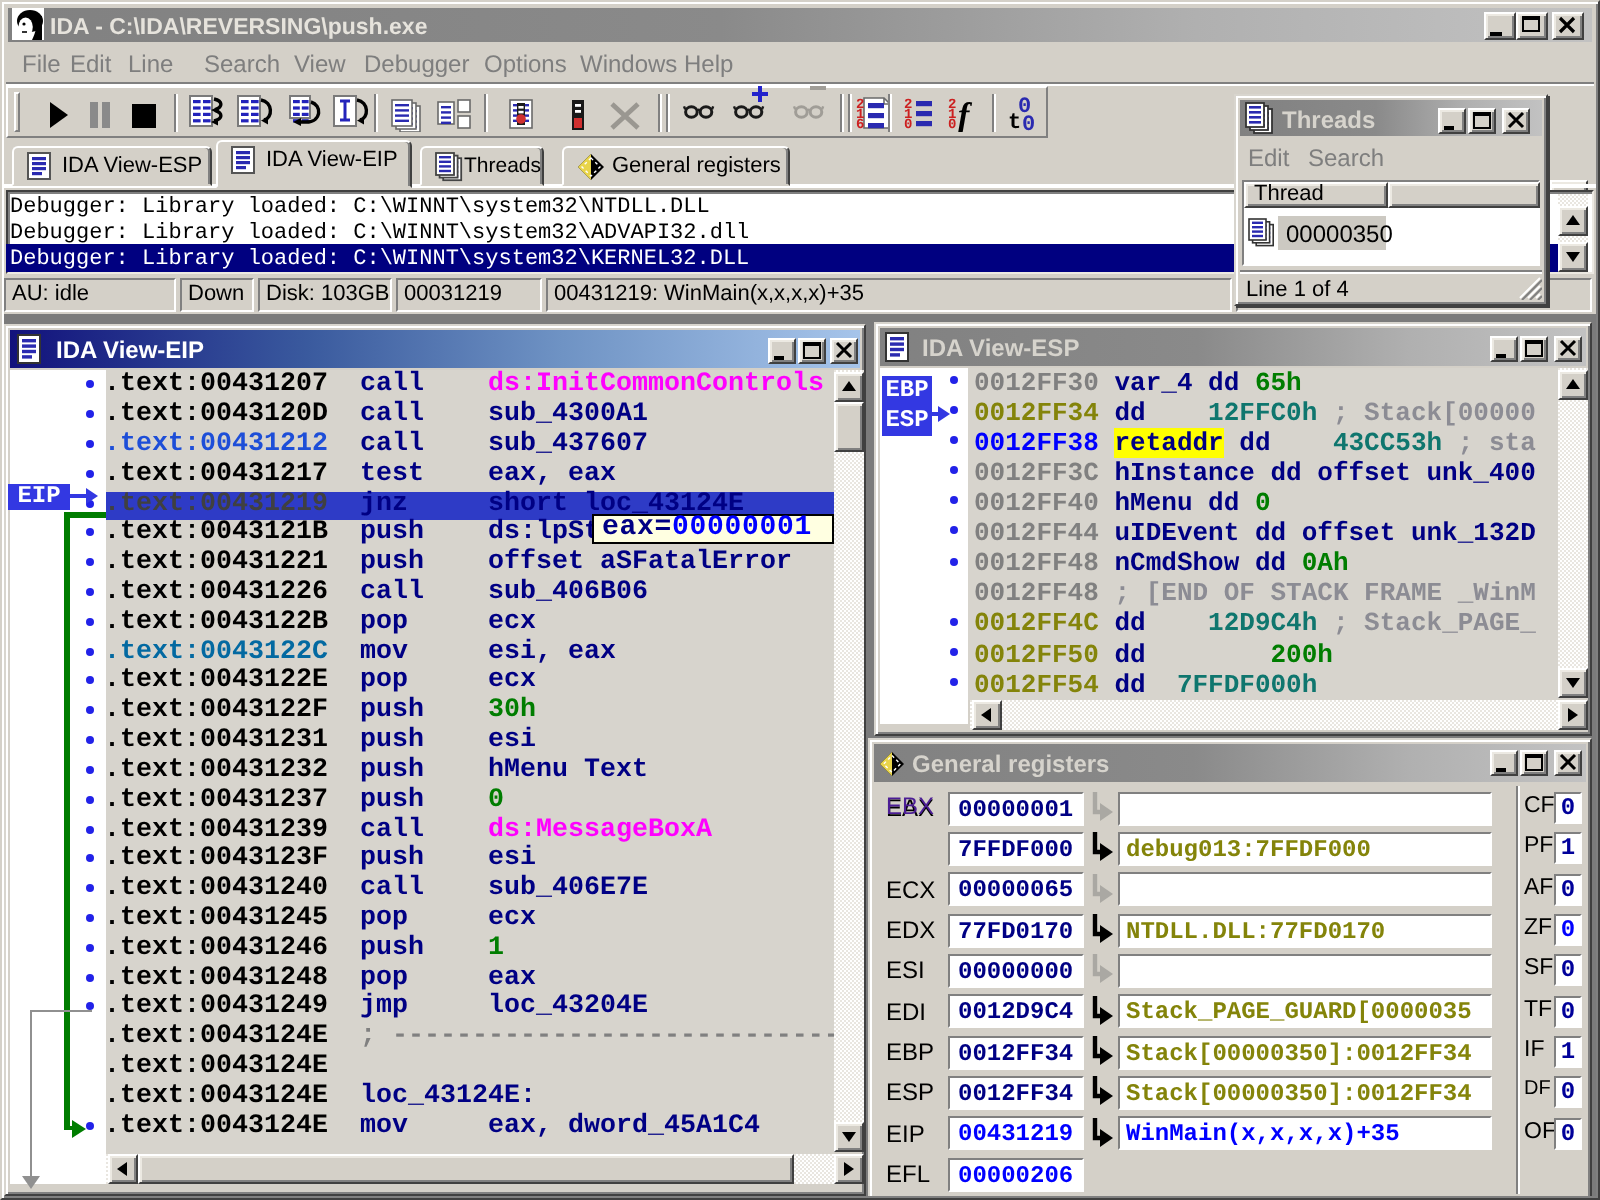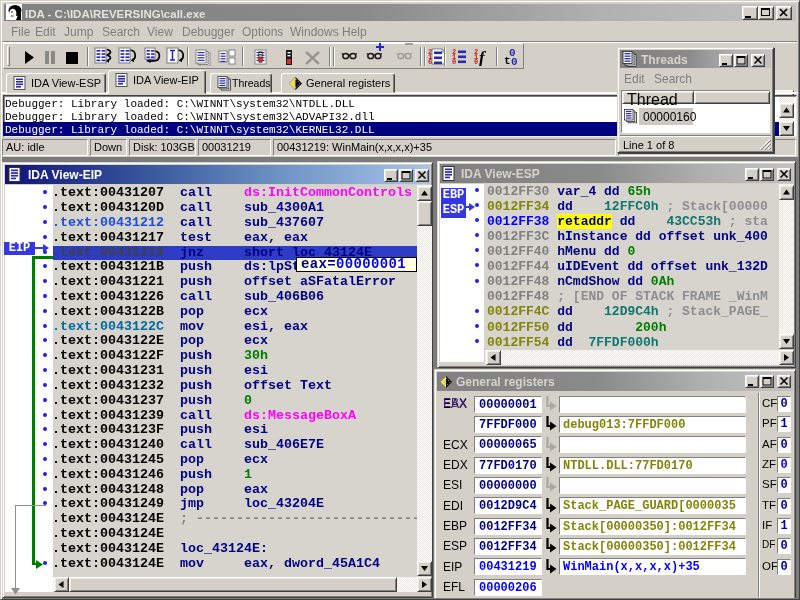--- a/index.html
+++ b/index.html
@@ -30,40 +30,40 @@
 <div class="abs" style="left:6px;top:4px;width:16px;height:16px">
     <svg width="16" height="16">
       <rect width="16" height="16" fill="#fff"></rect>
       <ellipse cx="9" cy="6.5" rx="6.5" ry="5.5" fill="#000"></ellipse>
       <path d="M11 4 L15 4 L15 16 L10 16 C12 12 13 8 11 4 Z" fill="#000"></path>
       <ellipse cx="6.8" cy="9.5" rx="3.6" ry="4.8" fill="#fff"></ellipse>
       <circle cx="6" cy="8" r="0.8" fill="#000"></circle>
       <path d="M5 12 L7.5 12" stroke="#000" stroke-width="0.8"></path>
     </svg>
   </div>
-<div class="ttxt2" style="left:25px;top:7px;font-size:11.5px;color:#e6e3dc">IDA - C:\IDA\REVERSING\call.exe</div>
+<div class="ttxt2" style="left:25px;top:7px;font-size:11.5px;color:#e6e3dc">IDA - C:\IDA\REVERSING\push.exe</div>
 <div class="cbtn" style="left:742px;top:6px;width:16px;height:14px">
     <svg width="14" height="12">
       <rect x="2" y="9" width="6" height="2" fill="#000"></rect>
     </svg>
   </div>
 <div class="cbtn" style="left:758px;top:6px;width:16px;height:14px">
     <svg width="14" height="12">
       <rect x="2.5" y="1.5" width="8" height="7" fill="none" stroke="#000"></rect>
       <rect x="2.5" y="1" width="8" height="2" fill="#000"></rect>
     </svg>
   </div>
 <div class="cbtn" style="left:776px;top:6px;width:16px;height:14px">
     <svg width="14" height="12">
       <path d="M3 2 L10 9 M10 2 L3 9" stroke="#000" stroke-width="1.6"></path>
     </svg>
   </div>
 <div class="menu" style="left:11px;top:25px">File</div>
 <div class="menu" style="left:35px;top:25px">Edit</div>
-<div class="menu" style="left:64px;top:25px">Jump</div>
+<div class="menu" style="left:64px;top:25px">Line</div>
 <div class="menu" style="left:102px;top:25px">Search</div>
 <div class="menu" style="left:147px;top:25px">View</div>
 <div class="menu" style="left:182px;top:25px">Debugger</div>
 <div class="menu" style="left:242px;top:25px">Options</div>
 <div class="menu" style="left:290px;top:25px">Windows</div>
 <div class="menu" style="left:342px;top:25px">Help</div>
 <div class="abs" style="left:3px;top:41px;width:794px;height:2px;border-top:1px solid #808080;border-bottom:1px solid #fff"></div>
 <div class="abs" style="left:3px;top:43px;width:521px;height:26px;border:1px solid;border-color:#fff #808080 #808080 #fff"></div>
 <div class="abs" style="left:7px;top:46px;width:3px;height:20px;border:1px solid;border-color:#fff #808080 #808080 #fff"></div>
 <div class="abs" style="left:22px;top:50px">
@@ -410,21 +410,21 @@
 <div class="dl" style="left:52px;top:230.7px;line-height:14px"><s style="color:#000">.text:00431217</s>  <s class="b">test    </s><s class="b">eax, eax</s></div>
 <div class="dl" style="left:52px;top:245.5px;line-height:14px"><s style="color:#404040">.text:00431219</s>  <s class="b">jnz     </s><s class="b">short loc_43124E</s></div>
 <div class="dl" style="left:52px;top:260.3px;line-height:14px"><s style="color:#000">.text:0043121B</s>  <s class="b">push    </s><s class="b">ds:lpSt</s></div>
 <div class="dl" style="left:52px;top:275.1px;line-height:14px"><s style="color:#000">.text:00431221</s>  <s class="b">push    </s><s class="b">offset aSFatalError</s></div>
 <div class="dl" style="left:52px;top:289.9px;line-height:14px"><s style="color:#000">.text:00431226</s>  <s class="b">call    </s><s class="b">sub_406B06</s></div>
 <div class="dl" style="left:52px;top:304.8px;line-height:14px"><s style="color:#000">.text:0043122B</s>  <s class="b">pop     </s><s class="b">ecx</s></div>
 <div class="dl" style="left:52px;top:319.6px;line-height:14px"><s style="color:#0369a1">.text:0043122C</s>  <s class="b">mov     </s><s class="b">esi, eax</s></div>
 <div class="dl" style="left:52px;top:334.4px;line-height:14px"><s style="color:#000">.text:0043122E</s>  <s class="b">pop     </s><s class="b">ecx</s></div>
 <div class="dl" style="left:52px;top:349.2px;line-height:14px"><s style="color:#000">.text:0043122F</s>  <s class="b">push    </s><s class="b"><s class="g">30h</s></s></div>
 <div class="dl" style="left:52px;top:364.0px;line-height:14px"><s style="color:#000">.text:00431231</s>  <s class="b">push    </s><s class="b">esi</s></div>
-<div class="dl" style="left:52px;top:378.9px;line-height:14px"><s style="color:#000">.text:00431232</s>  <s class="b">push    </s><s class="b">offset Text</s></div>
+<div class="dl" style="left:52px;top:378.9px;line-height:14px"><s style="color:#000">.text:00431232</s>  <s class="b">push    </s><s class="b">hMenu Text</s></div>
 <div class="dl" style="left:52px;top:393.7px;line-height:14px"><s style="color:#000">.text:00431237</s>  <s class="b">push    </s><s class="b"><s class="g">0</s></s></div>
 <div class="dl" style="left:52px;top:408.5px;line-height:14px"><s style="color:#000">.text:00431239</s>  <s class="b">call    </s><s class="b"><s class="m">ds:MessageBoxA</s></s></div>
 <div class="dl" style="left:52px;top:423.3px;line-height:14px"><s style="color:#000">.text:0043123F</s>  <s class="b">push    </s><s class="b">esi</s></div>
 <div class="dl" style="left:52px;top:438.1px;line-height:14px"><s style="color:#000">.text:00431240</s>  <s class="b">call    </s><s class="b">sub_406E7E</s></div>
 <div class="dl" style="left:52px;top:453.0px;line-height:14px"><s style="color:#000">.text:00431245</s>  <s class="b">pop     </s><s class="b">ecx</s></div>
 <div class="dl" style="left:52px;top:467.8px;line-height:14px"><s style="color:#000">.text:00431246</s>  <s class="b">push    </s><s class="b"><s class="g">1</s></s></div>
 <div class="dl" style="left:52px;top:482.6px;line-height:14px"><s style="color:#000">.text:00431248</s>  <s class="b">pop     </s><s class="b">eax</s></div>
 <div class="dl" style="left:52px;top:497.4px;line-height:14px"><s style="color:#000">.text:00431249</s>  <s class="b">jmp     </s><s class="b">loc_43204E</s></div>
 <div class="dl" style="left:52px;top:512.2px;line-height:14px"><s style="color:#000">.text:0043124E</s>  <s class="gy">; ----------------------------</s></div>
 <div class="dl" style="left:52px;top:527.1px;line-height:14px"><s style="color:#000">.text:0043124E</s></div>
@@ -750,21 +750,21 @@
 <div class="cbtn" style="left:751px;top:54px;width:14px;height:13px;z-index:11">
     <svg width="12" height="11">
       <path d="M2.5 1.5 L9.5 8.5 M9.5 1.5 L2.5 8.5" stroke="#000" stroke-width="1.5"></path>
     </svg>
   </div>
 <div class="abs" style="left:624px;top:72px;font-size:12px;color:#7e7e7e;z-index:11">Edit</div>
 <div class="abs" style="left:654px;top:72px;font-size:12px;color:#7e7e7e;z-index:11">Search</div>
 <div class="abs" style="left:621px;top:90px;width:149px;height:43px;background:#fff;border:1px solid;border-color:#808080 #fff #fff #808080;z-index:11"></div>
 <div class="abs raised" style="left:622px;top:91px;width:72px;height:13px;z-index:12"></div>
 <div class="abs raised" style="left:694px;top:91px;width:76px;height:13px;z-index:12"></div>
-<div class="abs" style="left:627px;top:91px;font-size:16px;color:#000;z-index:13">Thread</div>
+<div class="abs" style="left:627px;top:91px;font-size:11px;color:#000;z-index:13">Thread</div>
 <div class="abs" style="left:639px;top:108px;width:54px;height:17px;background:#ccc9c2;z-index:12"></div>
 <div class="abs" style="left:624px;top:109px;z-index:12">
     <svg width="15" height="15">
       <g transform="translate(3.6,2.8)">
         <rect x="0.5" y="0.5" width="8.5" height="10.5" fill="#fff" stroke="#333" stroke-width="0.8"></rect>
         <rect x="2" y="1.8" width="5.5" height="1.2" fill="#2a2ab0"></rect>
         <rect x="2" y="4.0" width="5.5" height="1.2" fill="#2a2ab0"></rect>
         <rect x="2" y="6.2" width="5.5" height="1.2" fill="#2a2ab0"></rect>
         <rect x="2" y="8.4" width="5.5" height="1.2" fill="#2a2ab0"></rect>
       </g>
@@ -777,20 +777,20 @@
       </g>
       <g transform="translate(0.0,0.0)">
         <rect x="0.5" y="0.5" width="8.5" height="10.5" fill="#fff" stroke="#333" stroke-width="0.8"></rect>
         <rect x="2" y="1.8" width="5.5" height="1.2" fill="#2a2ab0"></rect>
         <rect x="2" y="4.0" width="5.5" height="1.2" fill="#2a2ab0"></rect>
         <rect x="2" y="6.2" width="5.5" height="1.2" fill="#2a2ab0"></rect>
         <rect x="2" y="8.4" width="5.5" height="1.2" fill="#2a2ab0"></rect>
       </g>
     </svg>
   </div>
-<div class="abs" style="left:643px;top:110px;font-size:12px;color:#000;z-index:12">00000160</div>
+<div class="abs" style="left:643px;top:110px;font-size:12px;color:#000;z-index:12">00000350</div>
 <div class="abs" style="left:620px;top:135px;width:151px;height:2px;border-top:1px solid #808080;border-bottom:1px solid #fff;z-index:11"></div>
-<div class="abs" style="left:623px;top:139px;font-size:11px;color:#000;z-index:11">Line 1 of 8</div>
+<div class="abs" style="left:623px;top:139px;font-size:11px;color:#000;z-index:11">Line 1 of 4</div>
 <div class="abs" style="left:757px;top:136px;z-index:12">
     <svg width="14" height="14">
       <path d="M13 3 L3 13 M13 7 L7 13 M13 11 L11 13" stroke="#fff" stroke-width="1"></path>
       <path d="M14 4 L4 14 M14 8 L8 14 M14 12 L12 14" stroke="#808080" stroke-width="1"></path>
     </svg>
   </div>
 </body></html>

